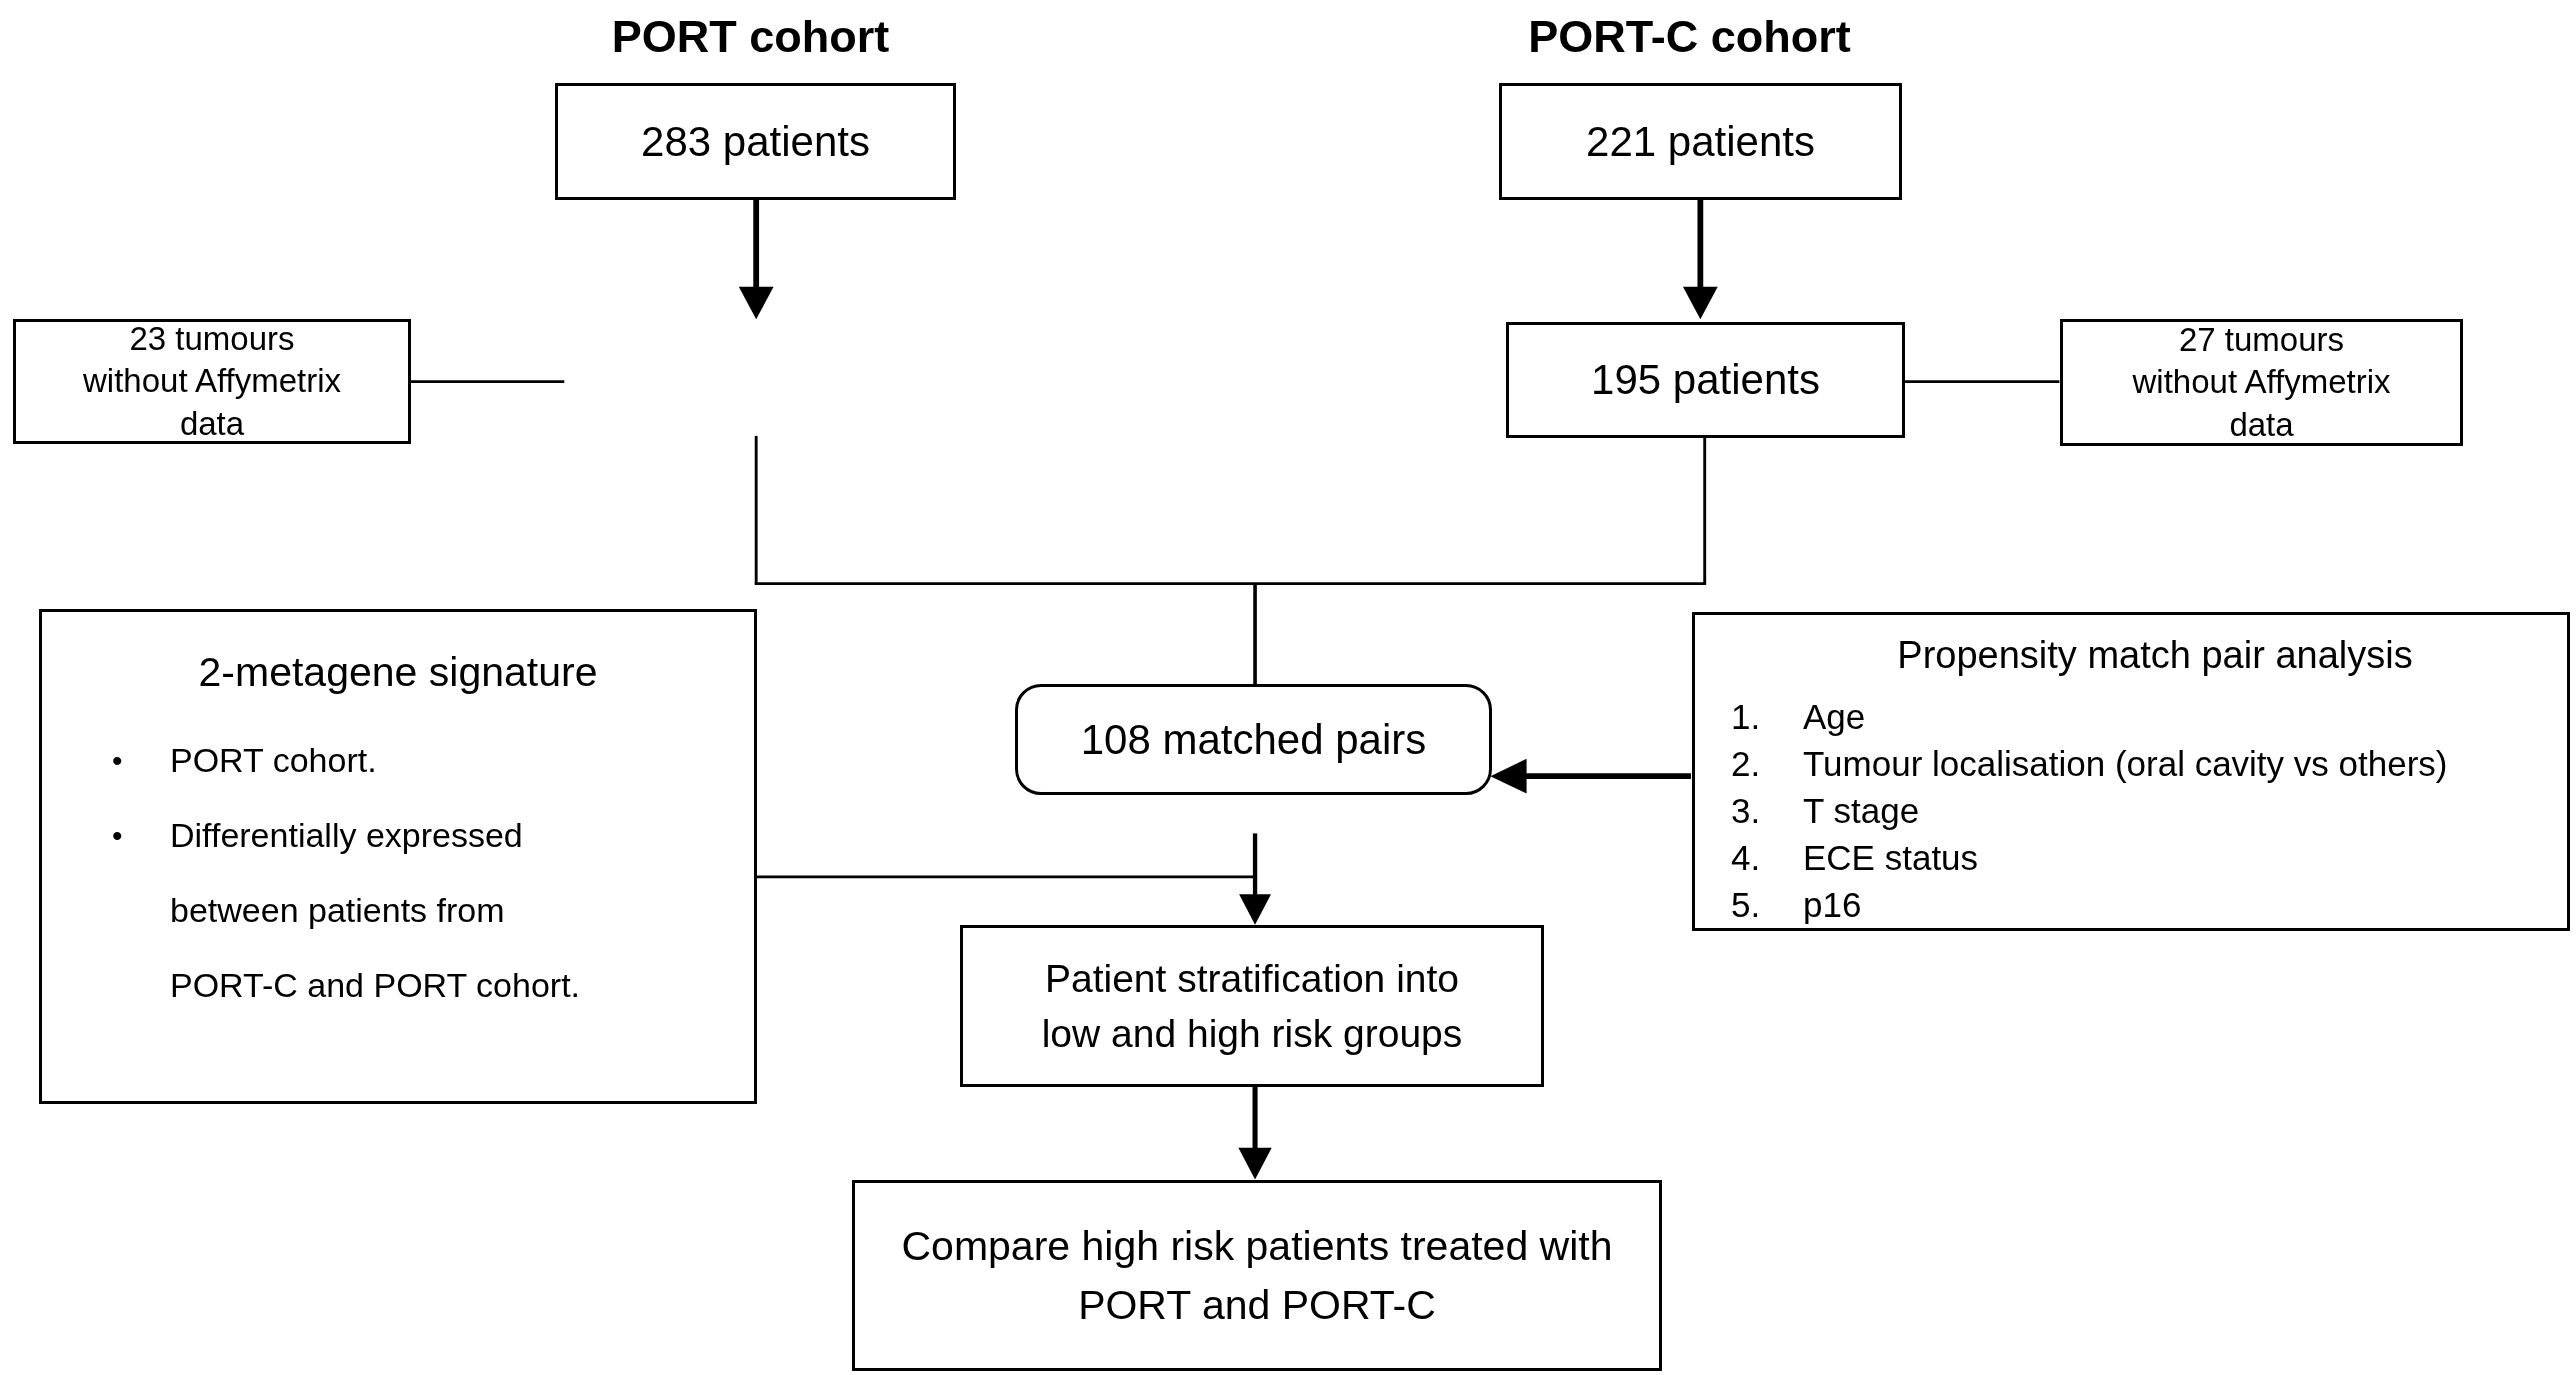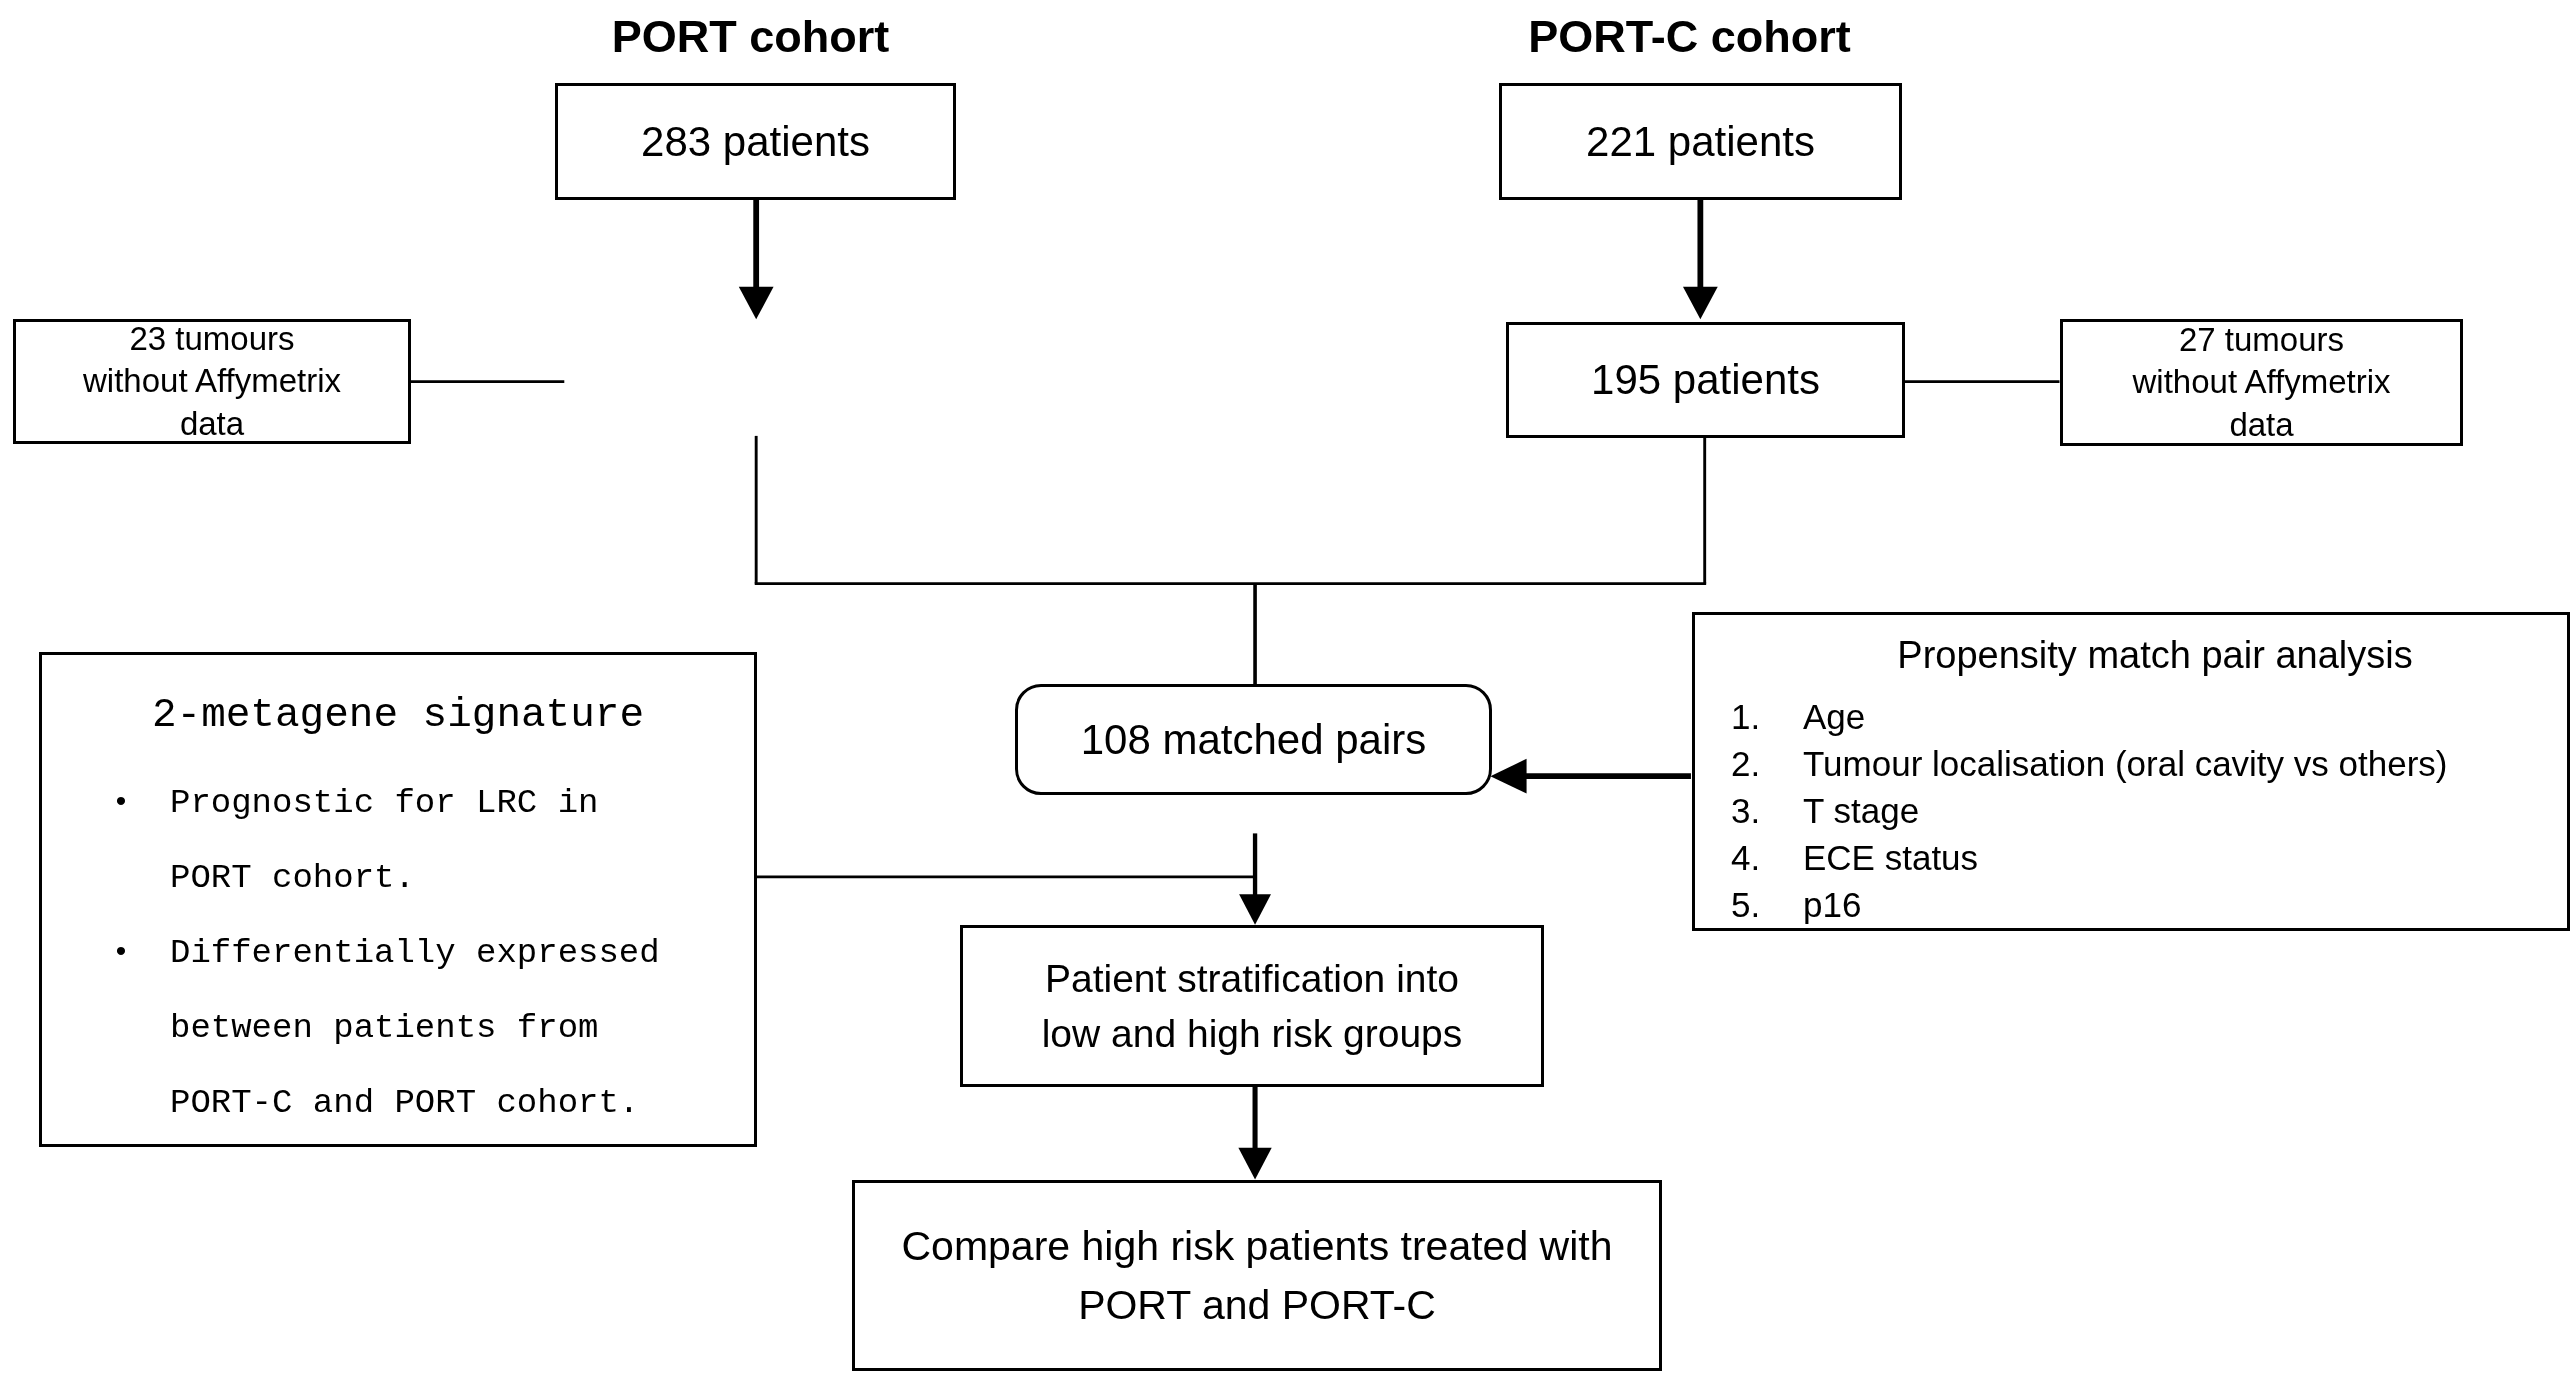--- a/index.html
+++ b/index.html
@@ -169,27 +169,26 @@
   <div class="fbox side-box multiline" style="left:2060px; top:319px; width:403px; height:127px;">
     <div>27 tumours</div>
     <div>without Affymetrix</div>
     <div>data</div>
   </div>
 
   <div class="fbox count-box" style="left:1015px; top:684px; width:477px; height:111px;border-radius:26px;">
     <span>108 matched pairs</span>
   </div>
 
-  <div class="fbox" id="box-metagene" style="left:39px; top:652px; width:718px; height:495px;font-family:Liberation Mono, monospace;">
+  <div class="fbox" id="box-metagene" style="left:39px; top:609px; width:718px; height:495px;">
     <div class="metagene-title">2-metagene signature</div>
     <div class="metagene-bullets">
       <div class="bullet-row">
         <div class="bullet-marker">•</div>
         <div class="bullet-lines">
-          <div class="bullet-line">Prognostic for LRC in</div>
           <div class="bullet-line">PORT cohort.</div>
         </div>
       </div>
       <div class="bullet-row">
         <div class="bullet-marker">•</div>
         <div class="bullet-lines">
           <div class="bullet-line">Differentially expressed</div>
           <div class="bullet-line">between patients from</div>
           <div class="bullet-line">PORT-C and PORT cohort.</div>
         </div>

